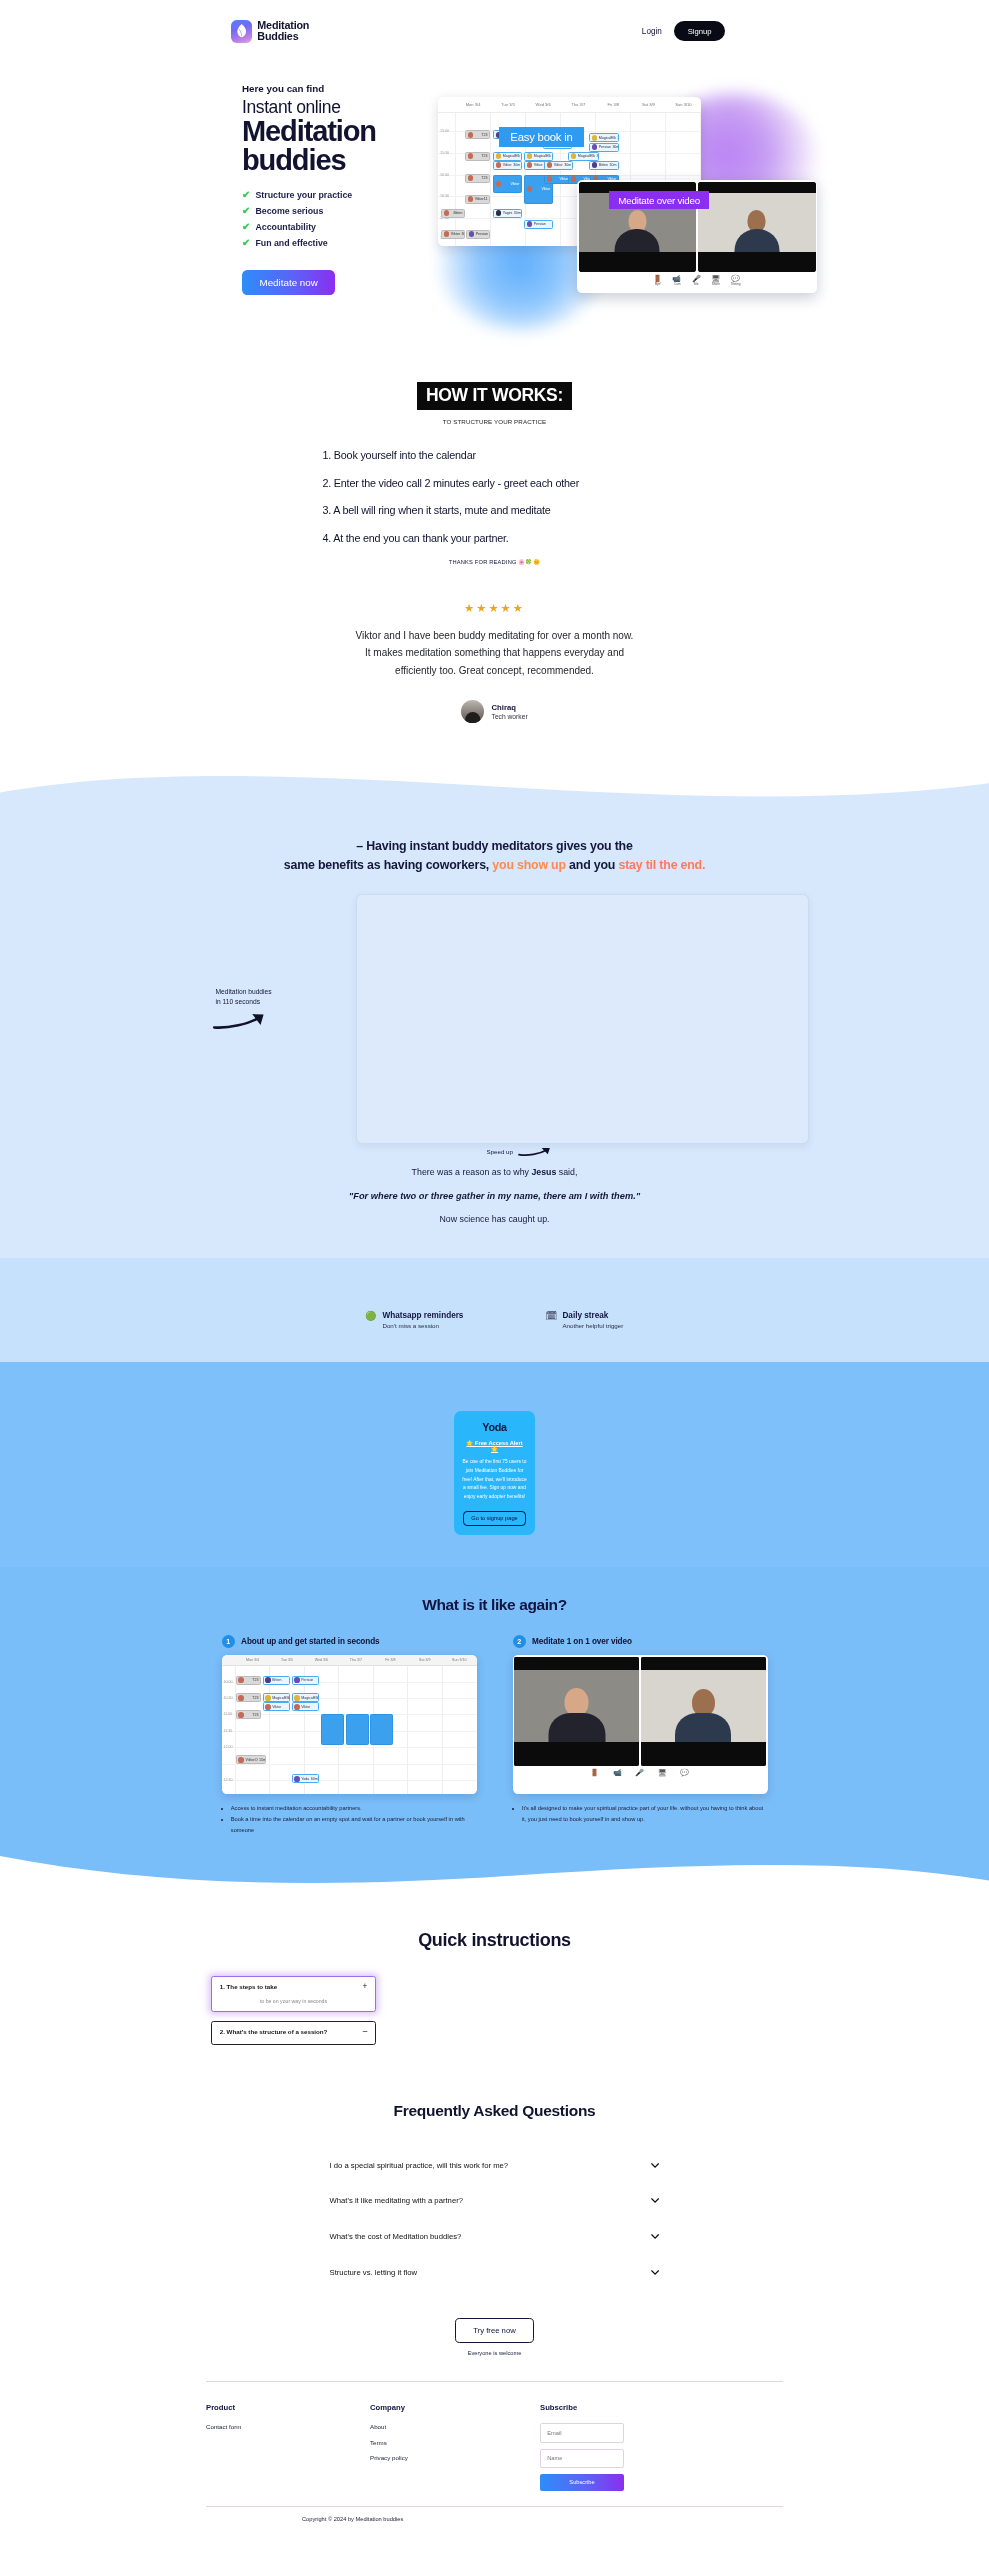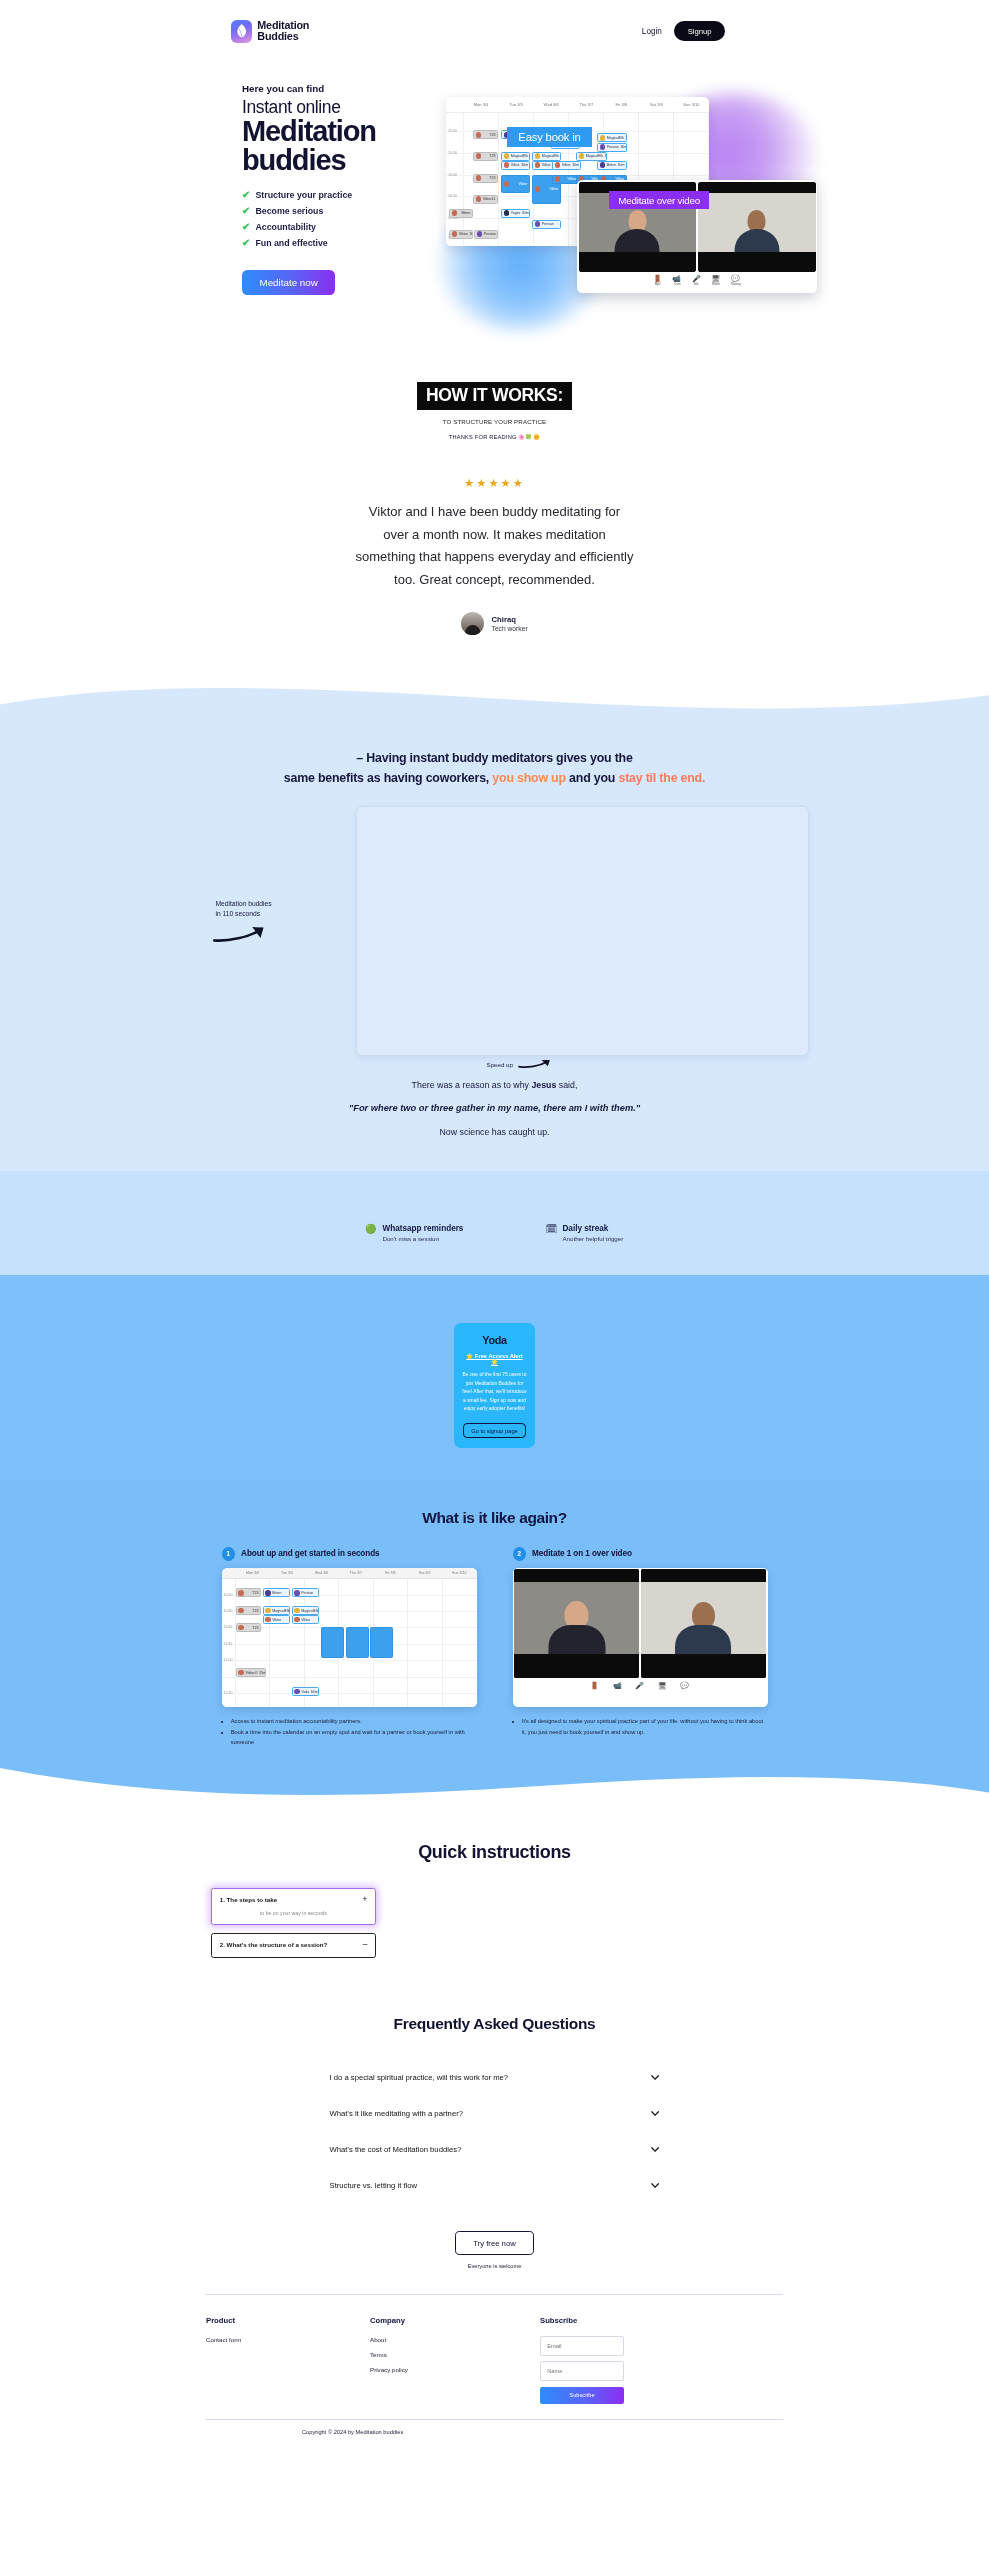--- a/index.html
+++ b/index.html
@@ -49,21 +49,21 @@
     position:absolute; right:0; top:5.2px; width:170px; height:134px; border-radius:50%;
     background:radial-gradient(circle at 45% 45%, #b983f5 0%, #c79df3 35%, rgba(226,205,247,.45) 70%, rgba(255,255,255,0) 78%);
     filter:blur(7.2px);
   }
   .blob-blue {
     position:absolute; left:10.3px; bottom:-10.3px; width:165px; height:134px; border-radius:50%;
     background:radial-gradient(circle at 50% 50%, #5eaefc 0%, #8dc6fd 40%, rgba(190,221,253,.45) 72%, rgba(255,255,255,0) 80%);
     filter:blur(7.2px);
   }
   .cal-shot {
-    position:absolute; left:18px; top:9.3px; width:263px; height:149px;
+    position:absolute; left:10px; top:9.3px; width:263px; height:149px;
     background:#fff; border-radius:5.2px; box-shadow:0 3.1px 11.3px rgba(20,30,70,.15);
     overflow:hidden;
   }
   .cal-head { display:flex; height:15.5px; border-bottom:0.5px solid #ececec; font-size:4.1px; color:#777; }
   .cal-head div { flex:1; display:flex; align-items:center; justify-content:center; }
   .cal-head div:first-child { flex:.5; }
   .cal-body { position:relative; height:134px; }
   .cal-grid { position:absolute; inset:0; display:flex; }
   .cal-col { flex:1; border-right:0.5px solid #f0f0f0; }
   .cal-col:first-child { flex:.5; }
@@ -112,21 +112,21 @@
     letter-spacing:-0.3px; padding:2.6px 9.3px 4.6px;
   }
   .hiw-sub { margin-top:8.2px; font-size:6.2px; letter-spacing:0.1px; color:#1d1d1d; }
   .hiw-steps { margin:24px auto 0; width:371px; text-align:left; padding-left:13.4px; }
   .hiw-steps li { list-style:none; font-size:10.8px; margin-bottom:15.5px; letter-spacing:-0.2px; }
   .hiw-thanks { margin-top:8.2px; font-size:5.7px; letter-spacing:0.2px; }
 
   
   .testi { text-align:center; padding:37px 0 46px; }
   .stars { font-size:11.3px; color:#e9a81a; letter-spacing:2.1px; }
-  .testi-quote { margin:11.3px auto 0; width:278px; font-size:13px; line-height:1.75; color:#25262e; }
+  .testi-quote { margin:11.3px auto 0; width:278px; font-size:10px; line-height:1.75; color:#25262e; }
   .testi-person { margin-top:20.6px; display:flex; align-items:center; justify-content:center; gap:7.2px; }
   .avatar { width:23px; height:23px; border-radius:50%; background:linear-gradient(180deg,#bcb7b2,#5c514a); position:relative; overflow:hidden; }
   .avatar:after { content:""; position:absolute; bottom:0; left:50%; transform:translateX(-50%); width:15.5px; height:10.3px; border-radius:7.7px 7.7px 0 0; background:#1e1c1c; }
   .testi-meta { text-align:left; }
   .testi-name { font-size:7.7px; font-weight:800; color:#141539; }
   .testi-role { font-size:6.7px; color:#31323c; margin-top:1px; }
 
   
   .wave-top { display:block; width:100%; height:41px; }
   .sec-light { background:#d7e8fc; }
@@ -493,20 +493,26 @@
           <div class="vb"><span class="g">💬</span><span>Texting</span></div>
         </div>
         <div class="badge-video">Meditate over video</div>
       </div>
     </div>
   </div>
 
   <div class="hiw">
     <div class="hiw-title">HOW IT WORKS:</div>
     <div class="hiw-sub">TO STRUCTURE YOUR PRACTICE</div>
+    <ul class="hiw-steps">
+      <li>1. Book yourself into the calendar</li>
+      <li>2. Enter the video call 2 minutes early - greet each other</li>
+      <li>3. A bell will ring when it starts, mute and meditate</li>
+      <li>4. At the end you can thank your partner.</li>
+    </ul>
     <div class="hiw-thanks">THANKS FOR READING 🌸🍀🌼</div>
   </div>
 
   <div class="testi">
     <div class="stars">★★★★★</div>
     <div class="testi-quote">Viktor and I have been buddy meditating for over a month now. It makes meditation something that happens everyday and efficiently too. Great concept, recommended.</div>
     <div class="testi-person">
       <div class="avatar"></div>
       <div class="testi-meta">
         <div class="testi-name">Chiraq</div>

